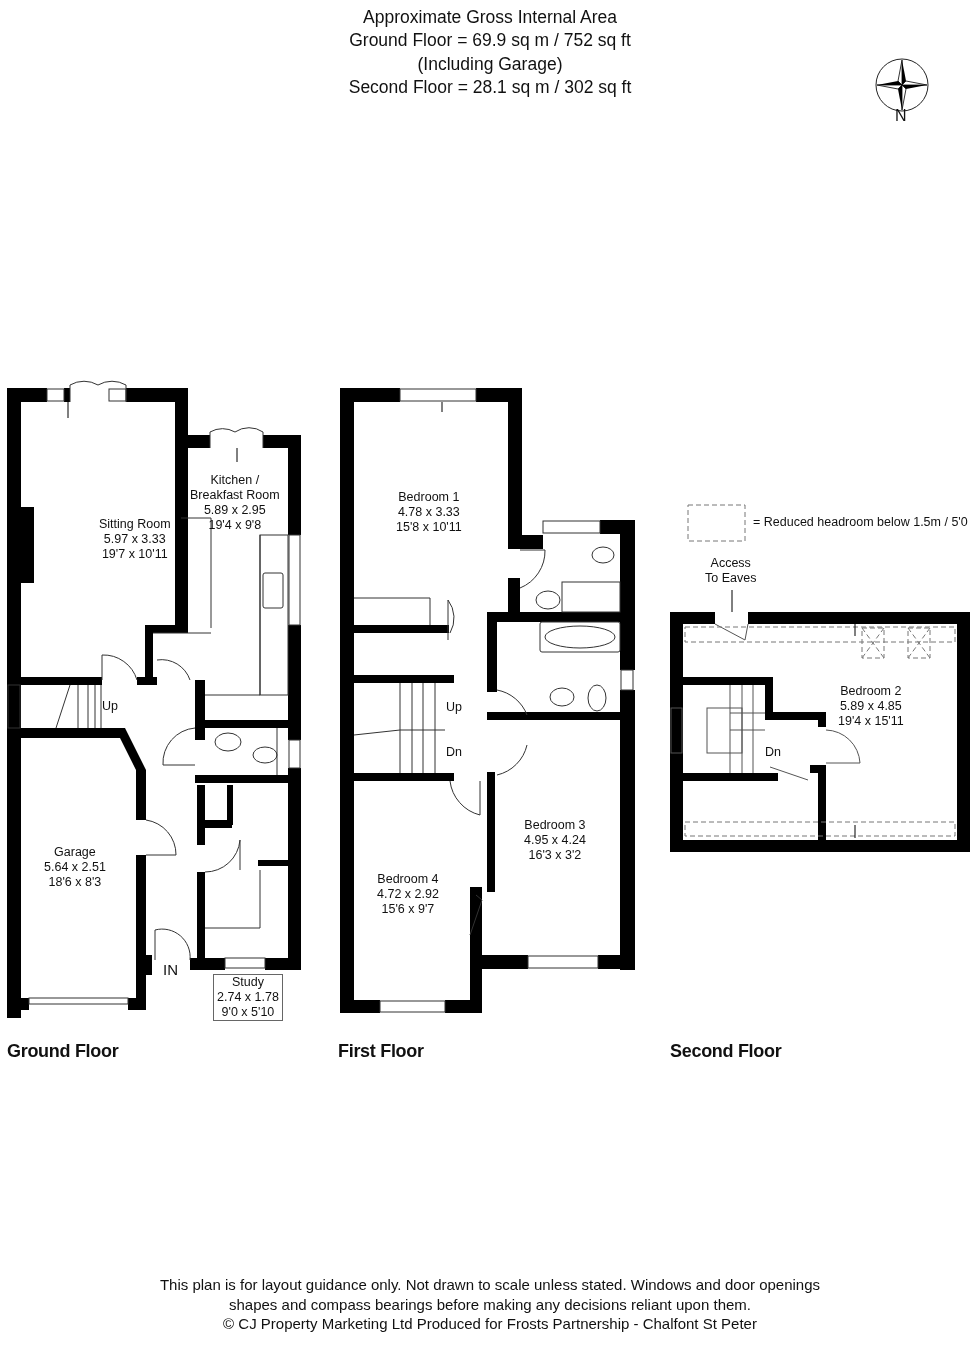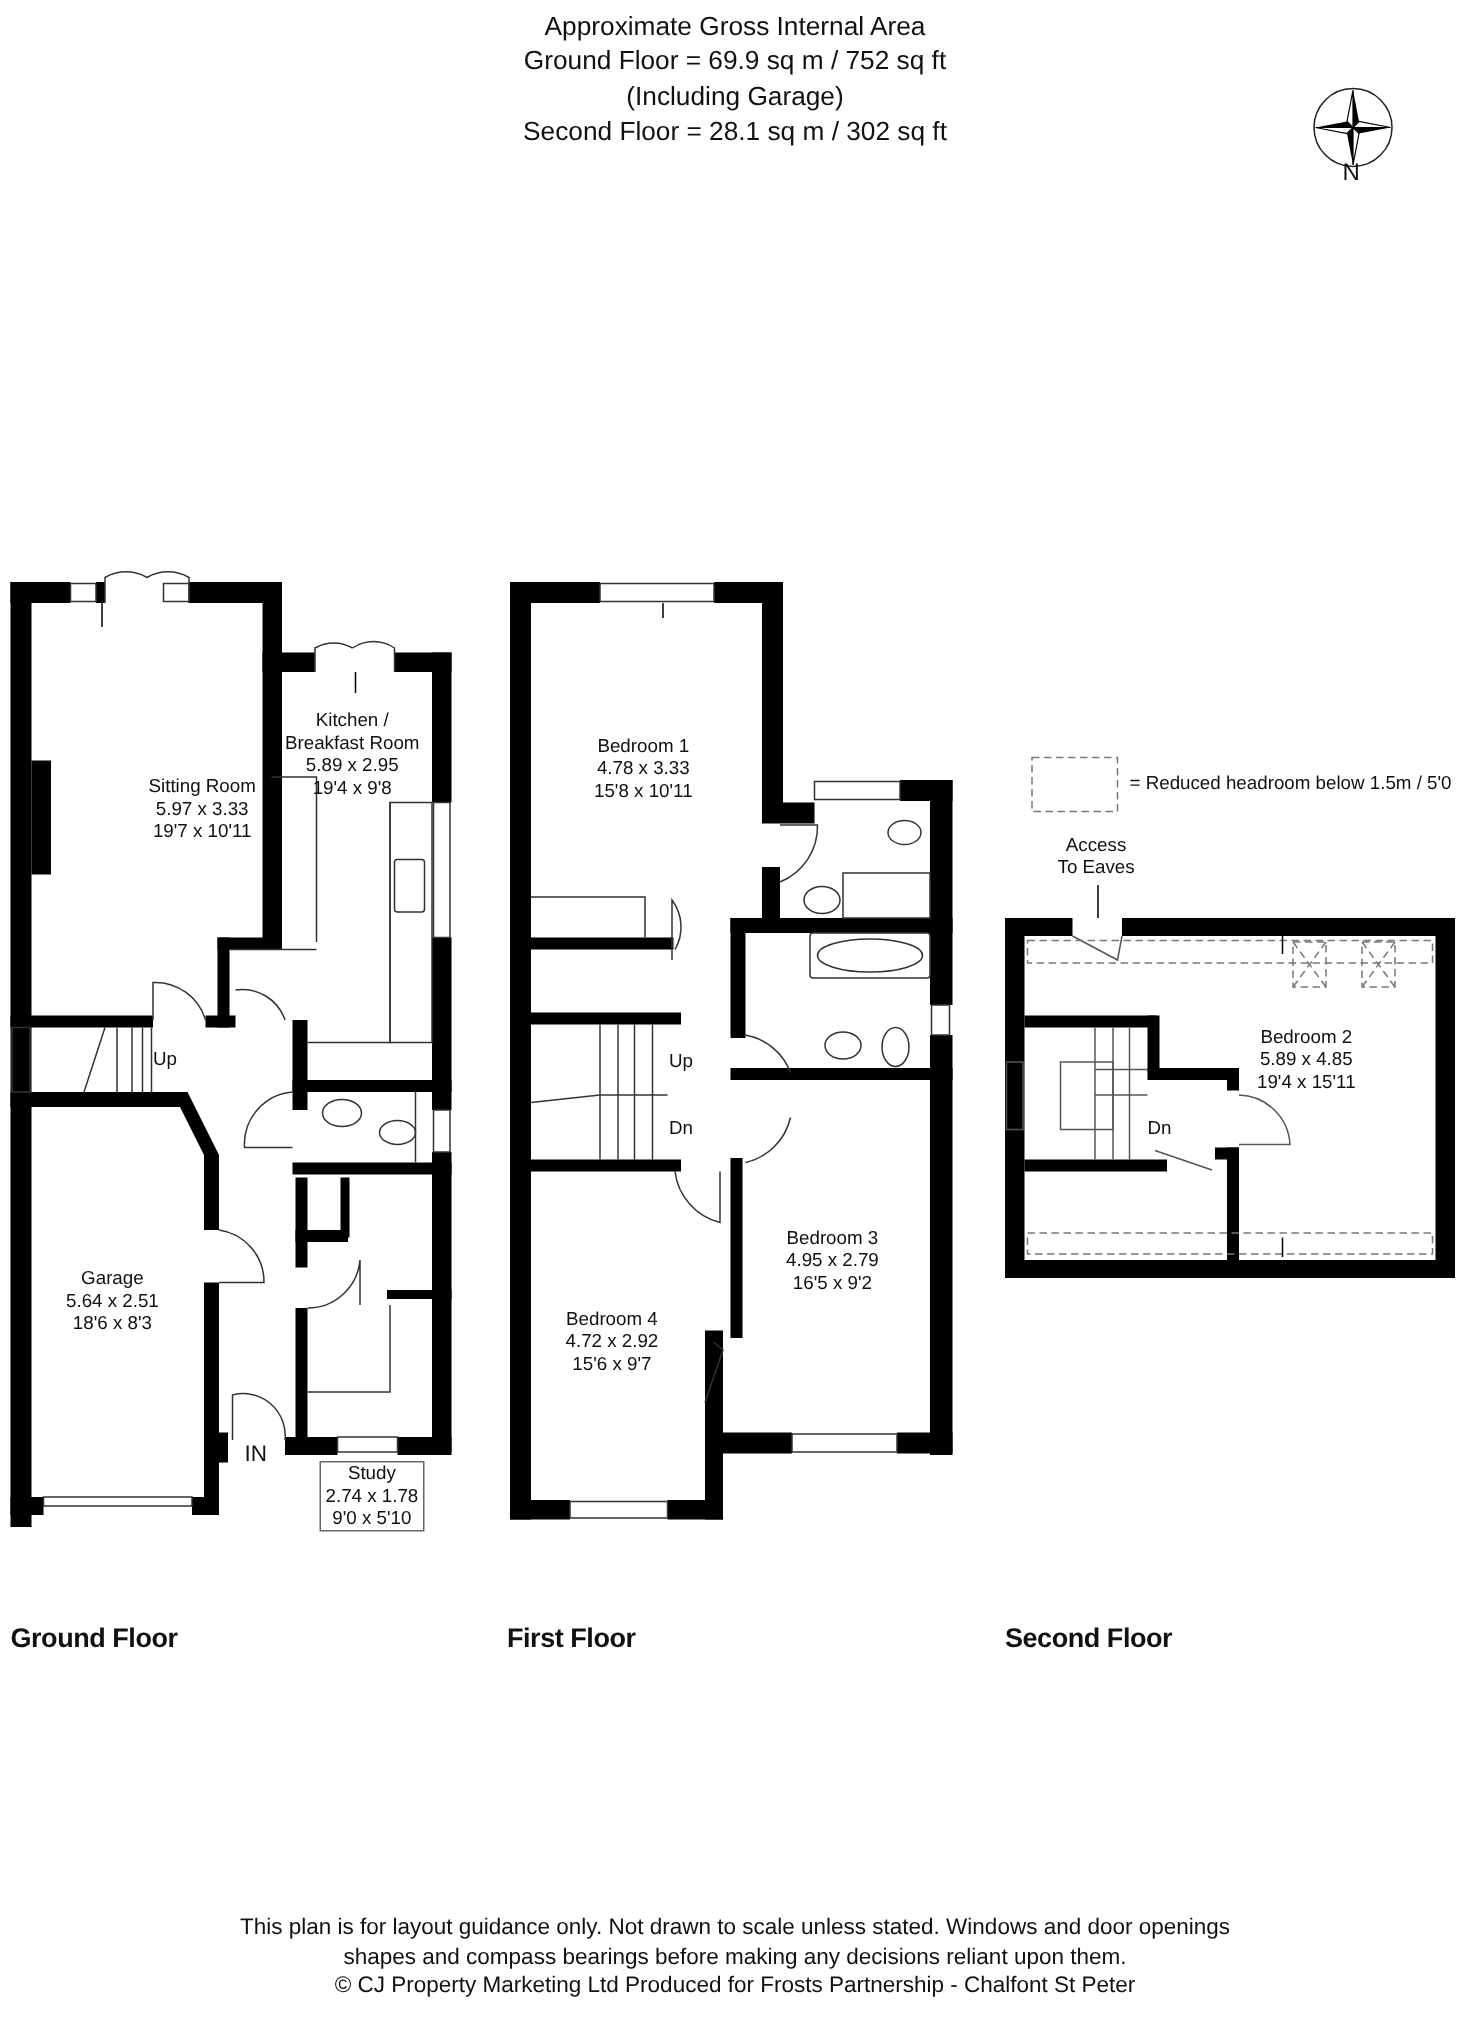--- a/index.html
+++ b/index.html
@@ -5,21 +5,21 @@
   html, body { margin: 0; padding: 0; background: #ffffff; }
   body { width: 980px; height: 1361px; position: relative; overflow: hidden;
          font-family: "Liberation Sans", sans-serif; color: #111; }
   .header { position: absolute; top: 6px; left: 300px; width: 380px; text-align: center;
             font-size: 17.5px; line-height: 23.3px; }
   .header div { white-space: nowrap; }
   .compass { position: absolute; left: 874px; top: 48px; width: 56px; height: 74px; }
   .compass-n { position: absolute; left: 895px; top: 107px; font-size: 16px; }
   svg.plan { position: absolute; left: 0; top: 0; }
   .lbl { position: absolute; font-size: 12.5px; line-height: 15px; text-align: center; white-space: nowrap; }
-  .floor-title { position: absolute; top: 1041px; font-size: 18px; font-weight: bold; letter-spacing: -0.3px; margin-top: 41px; }
+  .floor-title { position: absolute; top: 1041px; font-size: 18px; font-weight: bold; letter-spacing: -0.3px; }
   .legend-text { position: absolute; left: 753px; top: 515px; font-size: 12.5px; white-space: nowrap; }
   .footer { position: absolute; top: 1275px; left: 100px; width: 780px; text-align: center;
             font-size: 15px; line-height: 19.5px; }
   .footer div { white-space: nowrap; }
 </style>
 </head>
 <body>
 
 <div class="header">
   <div>Approximate Gross Internal Area</div>
@@ -256,22 +256,22 @@
 <div class="lbl" style="left:163px; top:962px; font-size:15px;">IN</div>
 <div class="floor-title" style="left:7px;">Ground Floor</div>
 
 <div class="lbl" style="left:396px; top:490px;">
   <div>Bedroom 1</div>
   <div>4.78 x 3.33</div>
   <div>15'8 x 10'11</div>
 </div>
 <div class="lbl" style="left:524px; top:818px;">
   <div>Bedroom 3</div>
-  <div>4.95 x 2.79</div>
-  <div>16'5 x 9'2</div>
+  <div>4.95 x 4.24</div>
+  <div>16'3 x 3'2</div>
 </div>
 <div class="lbl" style="left:377px; top:872px;">
   <div>Bedroom 4</div>
   <div>4.72 x 2.92</div>
   <div>15'6 x 9'7</div>
 </div>
 <div class="lbl" style="left:446px; top:700px;">Up</div>
 <div class="lbl" style="left:446px; top:745px;">Dn</div>
 <div class="floor-title" style="left:338px;">First Floor</div>
 

